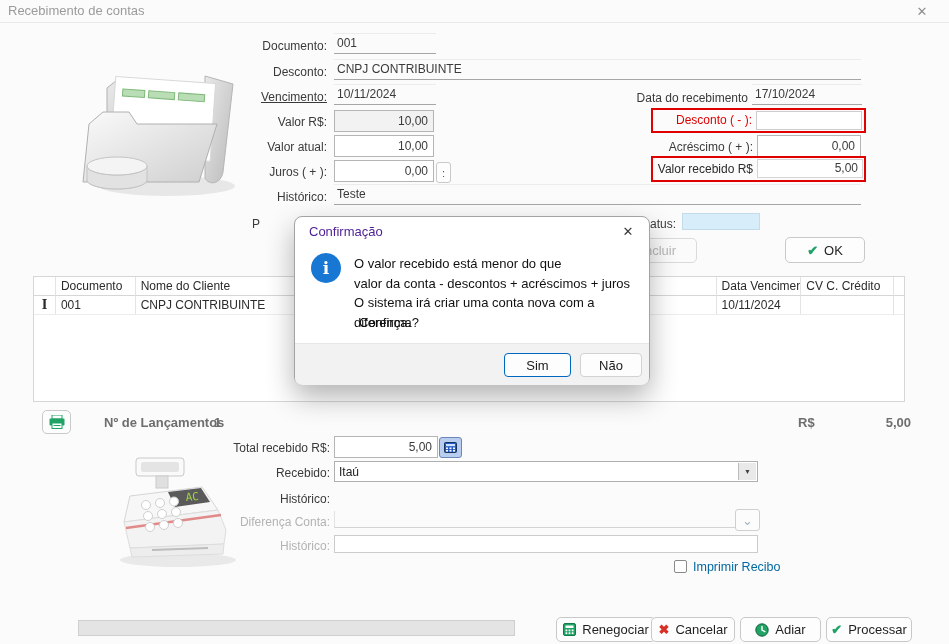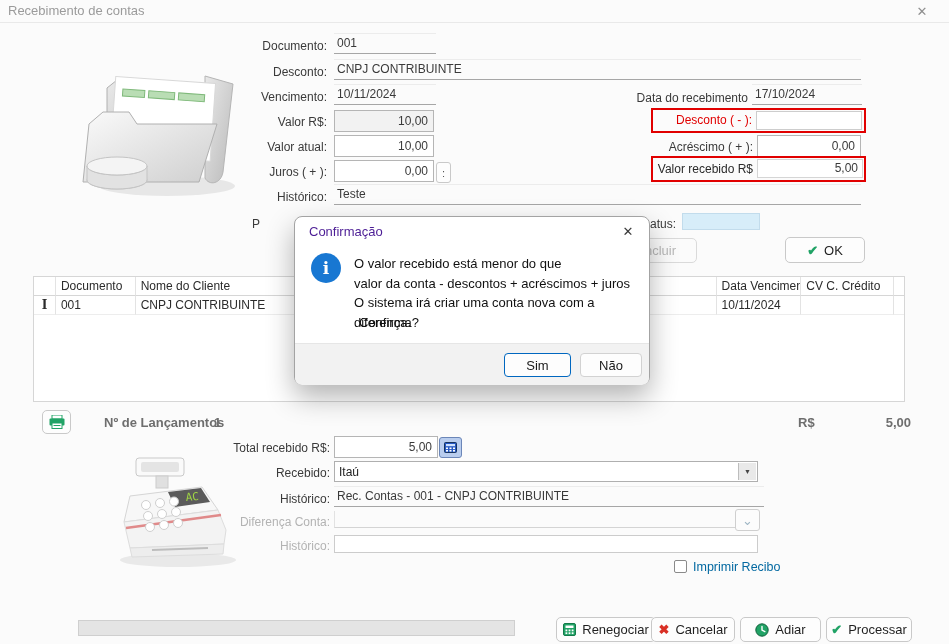--- a/index.html
+++ b/index.html
@@ -63,21 +63,21 @@
       <ellipse cx="62" cy="108" rx="30" ry="9" fill="#f4f4f4" stroke="#c4c4c4"></ellipse>
     </svg>
   </div>
 
   <div class="abs lbl" style="left:197px;top:39px;width:130px;">Documento:</div>
   <div class="abs val underline" style="left:334px;top:33px;width:96px;height:16px;">001</div>
 
   <div class="abs lbl" style="left:197px;top:65px;width:130px;">Desconto:</div>
   <div class="abs val underline" style="left:334px;top:59px;width:521px;height:16px;">CNPJ CONTRIBUINTE</div>
 
-  <div class="abs lbl" style="left:197px;top:90px;width:130px;">Vencimento:</div>
+  <div class="abs lbl" style="left:197px;top:90px;width:130px;text-decoration:underline;">Vencimento:</div>
   <div class="abs val underline" style="left:334px;top:84px;width:96px;height:16px;">10/11/2024</div>
 
   <div class="abs lbl" style="left:197px;top:115px;width:130px;">Valor R$:</div>
   <div class="abs val boxed" style="left:334px;top:110px;width:90px;height:16px;background:#f2f2f2;">10,00</div>
 
   <div class="abs lbl" style="left:197px;top:140px;width:130px;">Valor atual:</div>
   <div class="abs val boxed" style="left:334px;top:135px;width:90px;height:16px;">10,00</div>
 
   <div class="abs lbl" style="left:197px;top:165px;width:130px;">Juros ( + ):</div>
   <div class="abs val boxed" style="left:334px;top:160px;width:90px;height:16px;">0,00</div>
@@ -189,21 +189,20 @@
     </svg>
   </div>
 
   <div class="abs lbl" style="left:180px;top:466px;width:150px;">Recebido:</div>
   <div class="abs combo" style="left:334px;top:461px;width:424px;height:21px;">
     <div style="padding:3px 20px 0 4px;">Itaú</div>
     <div class="combo-arrow">▼</div>
   </div>
 
   <div class="abs lbl" style="left:180px;top:492px;width:150px;">Histórico:</div>
-  <div class="abs val underline" style="left:334px;top:486px;width:424px;height:16px;">Rec. Contas - 001 - CNPJ CONTRIBUINTE</div>
 
   <div class="abs lbl lbl-gray" style="left:180px;top:515px;width:150px;">Diferença Conta:</div>
   <div class="abs val" style="left:334px;top:511px;width:400px;height:16px;border-bottom:1px solid #d4d4d4;border-left:1px solid #e2e2e2;"></div>
   <div class="abs" style="left:735px;top:509px;width:23px;height:20px;border:1px solid #cfcfcf;border-radius:3px;background:#fcfcfc;display:flex;align-items:center;justify-content:center;font-size:13px;color:#9fb6c5;">⌄</div>
 
   <div class="abs lbl lbl-gray" style="left:180px;top:539px;width:150px;">Histórico:</div>
   <div class="abs val" style="left:334px;top:535px;width:422px;height:16px;border:1px solid #cccccc;background:#fff;"></div>
 
   <div class="abs chk" style="left:674px;top:560px;"></div>
   <div class="abs" style="left:693px;top:560px;font-size:12.5px;color:#0369a1;">Imprimir Recibo</div>

